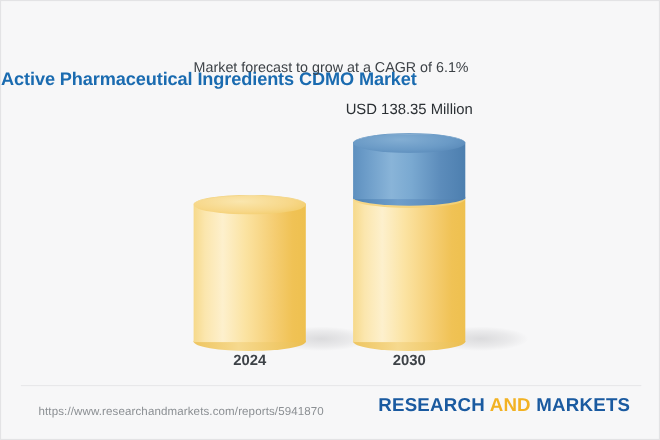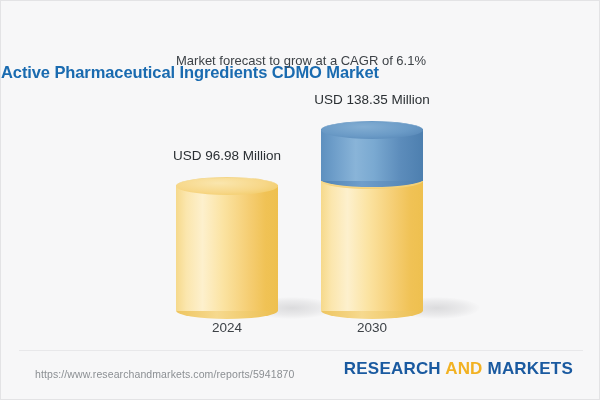--- a/index.html
+++ b/index.html
@@ -66,21 +66,21 @@
     color: #2b3034;
     white-space: nowrap;
   }
 
   
   .cat-label {
     position: absolute;
     width: 160px;
     text-align: center;
     font-size: 13.5px;
-    font-weight: normal;
+    font-weight: bold;
     color: #3d4247;
   }
 
   
   .cyl {
     position: absolute;
   }
   .cyl-body {
     position: absolute;
     left: 0;
@@ -184,21 +184,20 @@
 </head>
 <body>
 
 <div class="page">
 
   <div class="chart-title">Active Pharmaceutical Ingredients CDMO Market</div>
   <div class="chart-subtitle">Market forecast to grow at a CAGR of 6.1%</div>
 
   <div class="plot">
 
-    <div class="value-label" style="left:116px; top:147px;">USD 96.98 Million</div>
 
     <div class="cyl-shadow" style="left:248px; top:296px; width:86px; height:22px;"></div>
 
     <div class="cyl" style="left:175px; top:176px; width:102px; height:134px;">
       <div class="cyl-cap y-bottom" style="bottom:-8px; height:17px;"></div>
       <div class="cyl-body y-body" style="top:8px; bottom:0px;"></div>
       <div class="cyl-cap y-top" style="top:0px; height:17px;"></div>
     </div>
 
     <div class="cat-label" style="left:146px; top:319px;">2024</div>

